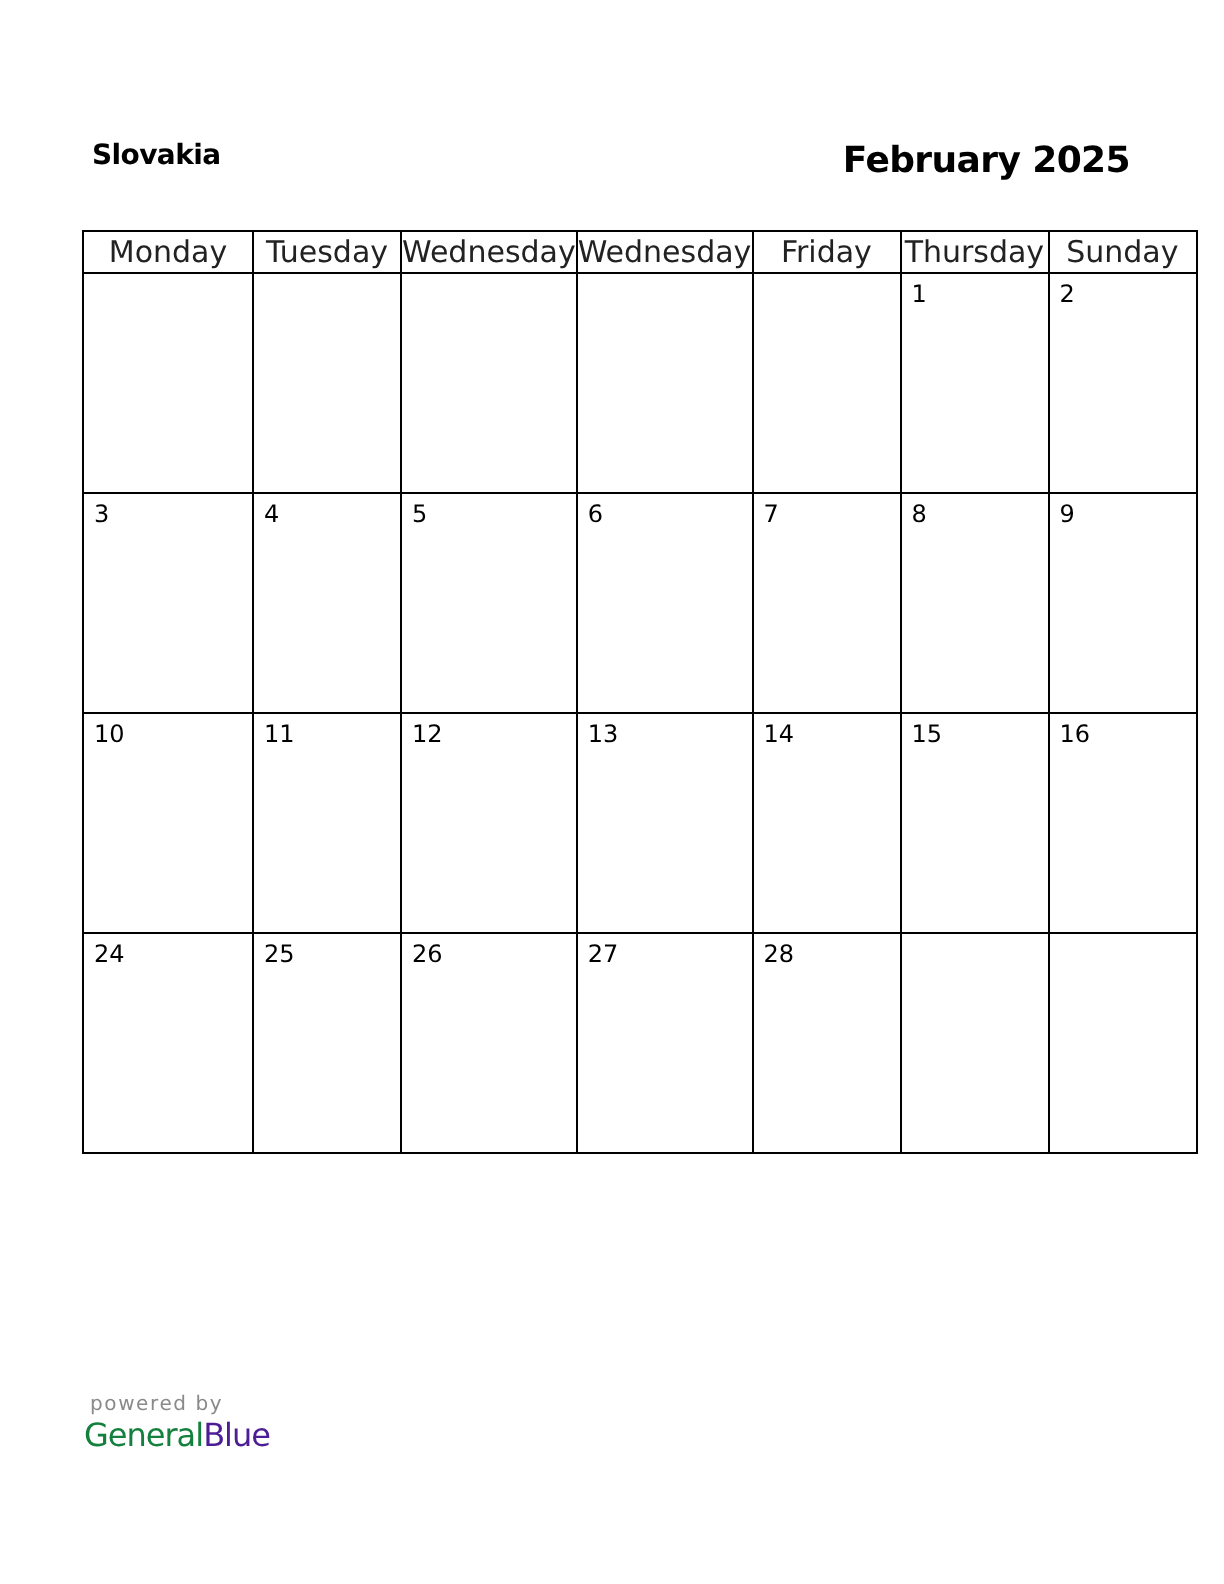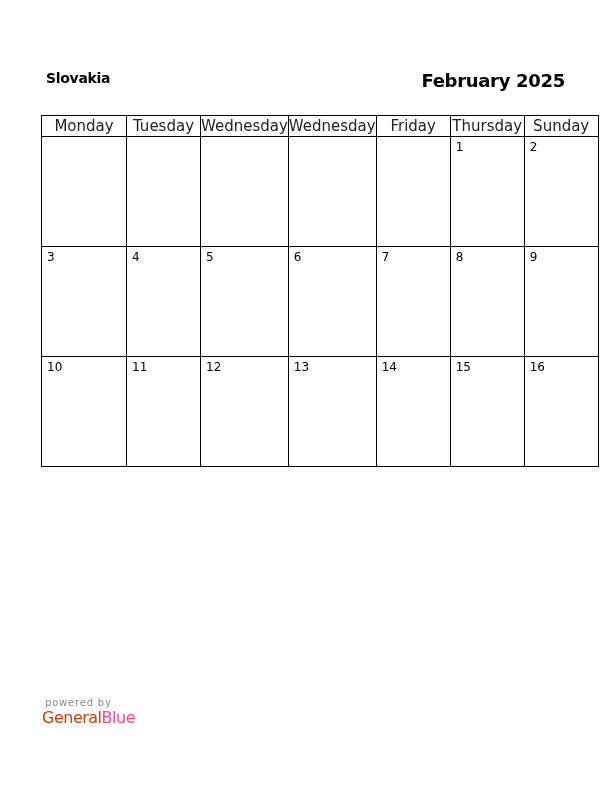--- a/index.html
+++ b/index.html
@@ -6,22 +6,22 @@
   body { width:612px; height:792px; position:relative; font-family:"Liberation Sans", "DejaVu Sans", sans-serif; color:#000; overflow:hidden; }
   .country { position:absolute; left:46px; top:70px; font-size:14px; font-weight:bold; font-family:"DejaVu Sans", sans-serif; letter-spacing:-0.3px; }
   .month { position:absolute; right:47px; top:70px; font-size:18px; font-weight:bold; font-family:"DejaVu Sans", sans-serif; letter-spacing:-0.3px; }
   table.cal { position:absolute; left:41px; top:115px; border-collapse:collapse; table-layout:fixed; }
   table.cal th, table.cal td { border:1px solid #000; padding:0; }
   table.cal th { height:20px; font-size:15px; font-weight:normal; text-align:center; vertical-align:middle; font-family:"DejaVu Sans", sans-serif; color:#222; }
   table.cal td { height:109px; vertical-align:top; }
   .daynum { display:block; font-size:12px; padding:3px 0 0 5px; font-family:"DejaVu Sans", sans-serif; }
   .powered { position:absolute; left:45px; top:697px; font-size:10px; color:#8a8a8a; letter-spacing:0.8px; font-family:"DejaVu Sans", sans-serif; }
   .brand { position:absolute; left:42px; top:708px; font-size:16px; font-family:"DejaVu Sans", sans-serif; letter-spacing:-0.5px; }
-  .brand .g { color:#c2410c; }
-  .brand .b { color:#ec4899; }
+  .brand .g { color:#15803d; }
+  .brand .b { color:#4c1d95; }
 </style>
 </head>
 <body>
 
 <div class="country">Slovakia</div>
 <div class="month">February 2025</div>
 
 <table class="cal">
   <colgroup>
     <col style="width:85px">
@@ -106,17 +106,40 @@
       <td>
           <span class="daynum">14</span>
         </td>
       <td>
           <span class="daynum">15</span>
         </td>
       <td>
           <span class="daynum">16</span>
         </td>
     </tr>
+    <tr>
+      <td>
+          <span class="daynum">24</span>
+        </td>
+      <td>
+          <span class="daynum">25</span>
+        </td>
+      <td>
+          <span class="daynum">26</span>
+        </td>
+      <td>
+          <span class="daynum">27</span>
+        </td>
+      <td>
+          <span class="daynum">28</span>
+        </td>
+      <td>
+          <span class="daynum"></span>
+        </td>
+      <td>
+          <span class="daynum"></span>
+        </td>
+    </tr>
   </tbody>
 </table>
 
 <div class="powered">powered by</div>
 <div class="brand"><span class="g">General</span><span class="b">Blue</span></div>
 
 </body></html>

